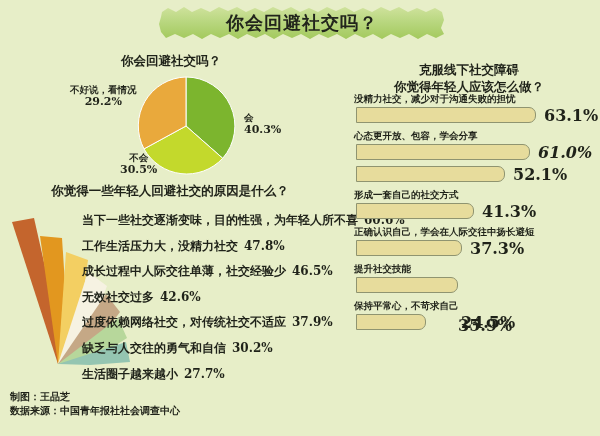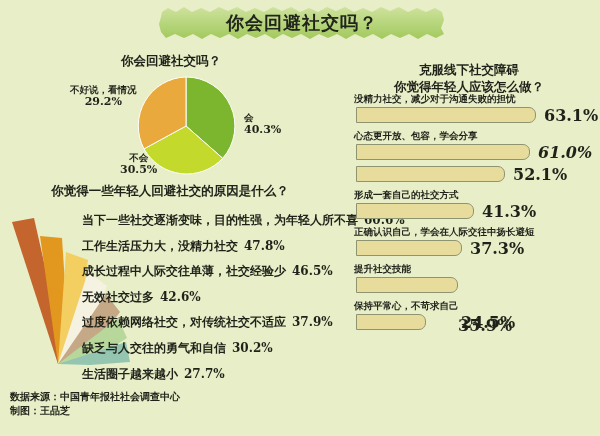--- a/index.html
+++ b/index.html
@@ -343,15 +343,15 @@
       <div class="advice-label">保持平常心，不苛求自己</div>
       <div class="advice-barrow">
         <div class="advice-bar" style="width: 70px;"></div>
         <div class="advice-pct" style="left: 94px; margin-left: 27px;">24.5%</div>
       </div>
     </div>
   </div>
 </div>
 
 <div id="footer">
+  <div class="footer-line">制图：王品芝</div>
   <div class="footer-line">数据来源：中国青年报社社会调查中心</div>
-  <div class="footer-line">制图：王品芝</div>
 </div>
 
 </body></html>

